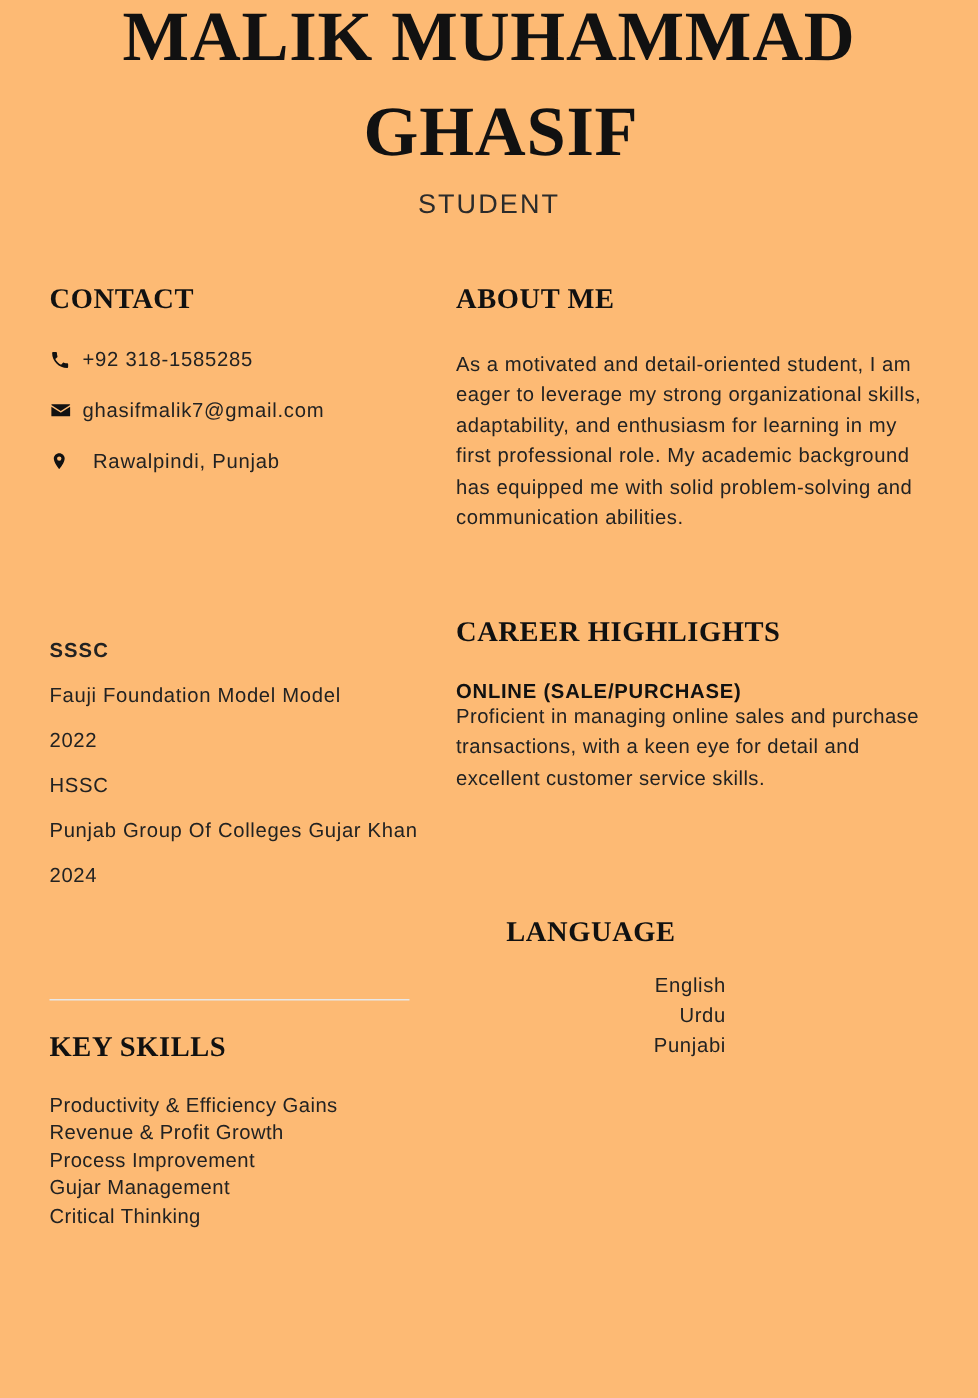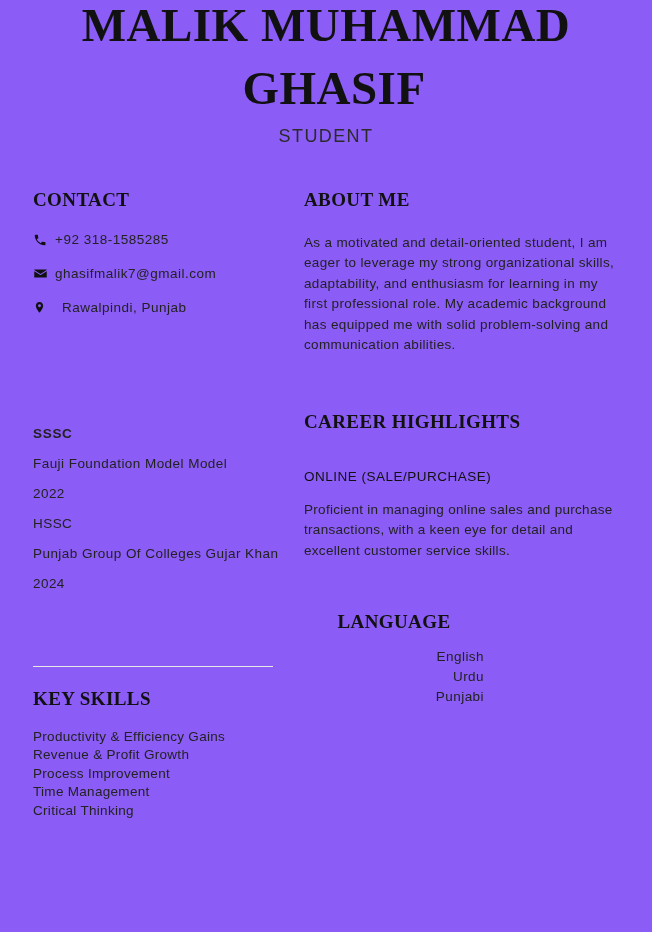--- a/index.html
+++ b/index.html
@@ -14,21 +14,21 @@
     position: relative;
     overflow: hidden;
     font-family: "Liberation Sans", sans-serif;
     color: #1a1a1a;
     -webkit-font-smoothing: antialiased;
   }
 
   .page {
     position: absolute;
     inset: 0;
-    background: #8b5cf6;
+    background: #fdba74;
   }
 
   
   .header {
     position: absolute;
     left: 0;
     top: 0;
     width: 652px;
     text-align: center;
   }
@@ -125,28 +125,27 @@
     color: #222222;
     line-height: 30px;
   }
   .edu-line.bold {
     font-weight: 700;
     letter-spacing: 0.7px;
   }
 
   
   .career-sub {
-    margin-top: 36px;
-    font-size: 13.5px;
-    font-weight: 400;
+    margin-top: 20px;
+    font-size: 13.5px;
+    font-weight: 700;
     letter-spacing: 0.5px;
     color: #111111;
   }
   .career-body {
-    margin-top: 16px;
     font-size: 13.5px;
     line-height: 20.5px;
     letter-spacing: 0.3px;
     color: #222222;
     width: 312px;
   }
 
   
   .language-wrap {
     position: absolute;
@@ -271,18 +270,18 @@
   </div>
 
   <div class="divider"></div>
 
   <div class="skills-wrap">
     <div class="section-title">KEY SKILLS</div>
     <div class="skills-list">
       <div class="skill-item">Productivity &amp; Efficiency Gains</div>
       <div class="skill-item">Revenue &amp; Profit Growth</div>
       <div class="skill-item">Process Improvement</div>
-      <div class="skill-item">Time Management</div>
+      <div class="skill-item">Gujar Management</div>
       <div class="skill-item">Critical Thinking</div>
     </div>
   </div>
 
 </div>
 
 </body></html>

